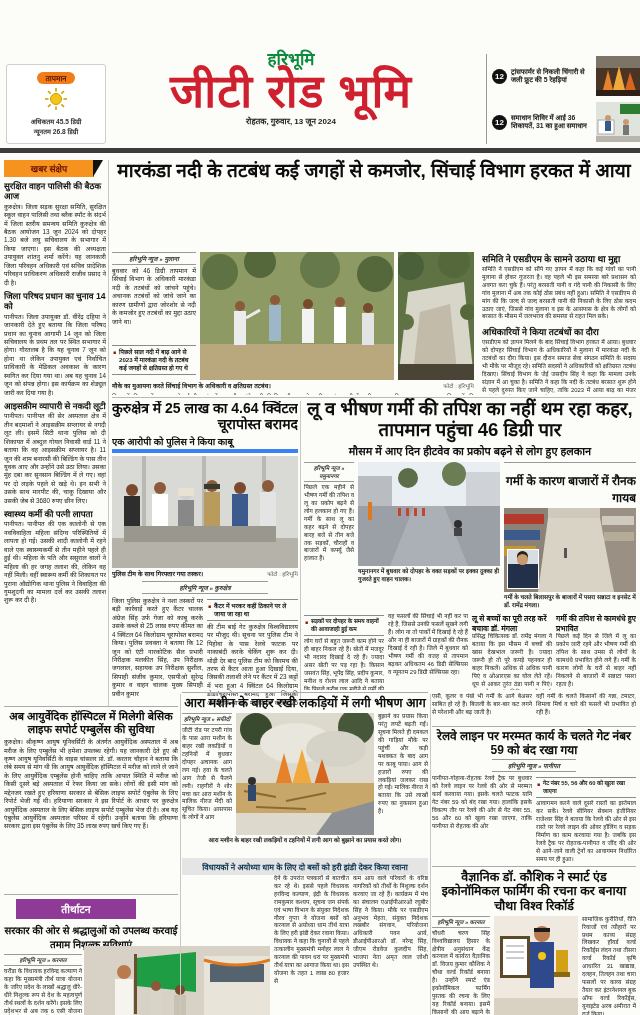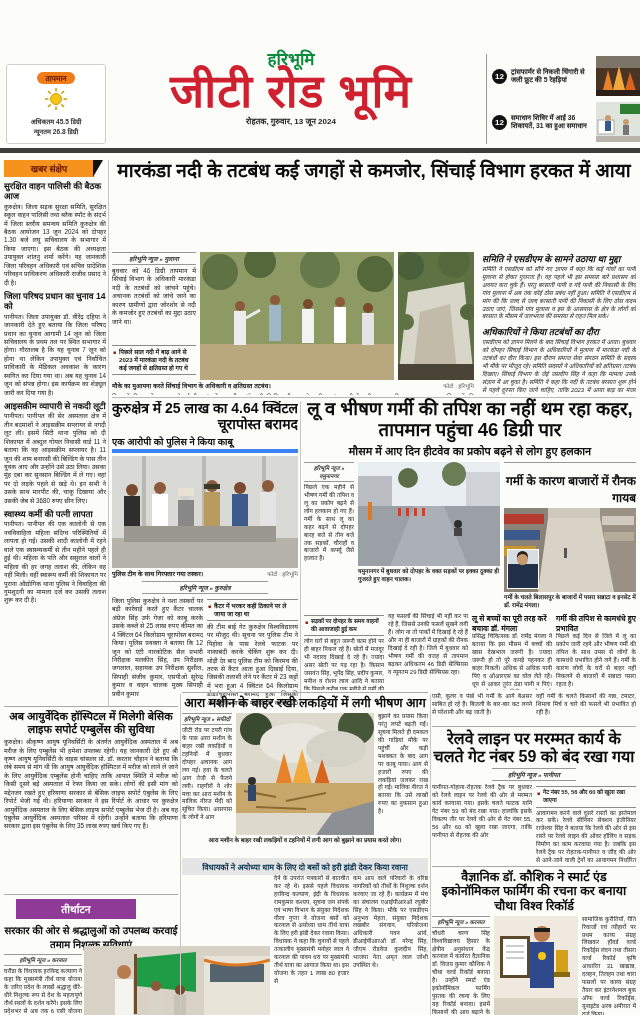--- a/index.html
+++ b/index.html
@@ -186,21 +186,21 @@
         <div class="cap" style="flex:1;">मौके का मुआयना करते सिंचाई विभाग के अधिकारी व क्षतिग्रस्त तटबंध।</div>
         <div class="credit">फोटो : हरिभूमि</div>
       </div>
       <div class="cols" style="margin-top:3px;height:52px;">
         <div class="col bt">किसानों की फसलें जलमग्न हो गई थी। ऐसे हालात पुनः पैदा न हों, इस को लेकर समाज सेवा संगठन समिति मुलाना के सदस्यों ने मारकंडा नदी के साथ लगते तटबंधों की सुरक्षा व</div>
         <div class="col bt">गांव में बरसाती व गंदे पानी की निकासी का उचित प्रबंध करने को एसडीएम को एक ज्ञापन सौंपा। उसमें कहा गया कि बीते साल 2023 में बरसात अधिक मात्रा में होने के कारण मुलाना से होकर</div>
         <div class="col bt">गुजरने वाली मारकंडा नदी में भारी जल स्तर आया। कई जगहों पर मारकंडा नदी के तटबंध टूटने के कारण पानी मुलाना समेत आसपास के गांवों में घुस गया था। इससे कई गांव में जान व माल का</div>
         <div class="col bt">काफी नुकसान हुआ था। किसानों की फसलें जलमग्न हो गई थीं तथा कई मकानों को भी भारी नुकसान पहुंचा था।</div>
       </div>
     </div>
-    <div class="abs" style="right:0;top:46px;width:154px;height:190px;overflow:hidden;font-style:italic;">
+    <div class="abs" style="right:0;top:46px;width:154px;height:190px;overflow:hidden;">
       <div class="subhd" style="font-size:9px;">समिति ने एसडीएम के सामने उठाया था मुद्दा</div>
       <div class="bt" style="font-size:5.9px;margin-top:1px;">समिति ने एसडीएम को सौंपे गए ज्ञापन में कहा कि कई गांवों का पानी मुलाना से होकर गुजरता है। वह पहले भी इस समस्या बारे प्रशासन को अवगत करा चुके हैं। परंतु बरसाती पानी व गंदे पानी की निकासी के लिए गांव मुलाना में अब तक कोई ठोस प्रबंध नहीं हुआ। समिति ने एसडीएम से मांग की कि जल्द से जल्द बरसाती पानी की निकासी के लिए ठोस कदम उठाए जाएं, जिससे गांव मुलाना व इस के आसपास के क्षेत्र के लोगों को बरसात के मौसम में जलभराव की समस्या से राहत मिल सके।</div>
       <div class="subhd" style="font-size:9px;margin-top:4px;">अधिकारियों ने किया तटबंधों का दौरा</div>
       <div class="bt" style="font-size:5.9px;margin-top:1px;">एसडीएम को ज्ञापन मिलने के बाद सिंचाई विभाग हरकत में आया। बुधवार को दोपहर सिंचाई विभाग के अधिकारियों ने मुलाना में मारकंडा नदी के तटबंधों का दौरा किया। इस दौरान समाज सेवा संगठन समिति के सदस्य भी मौके पर मौजूद रहे। समिति सदस्यों ने अधिकारियों को क्षतिग्रस्त तटबंध दिखाए। सिंचाई विभाग के जेई जसदीप सिंह ने कहा कि मामला उनके संज्ञान में आ चुका है। समिति ने कहा कि नदी के तटबंध बरसात शुरू होने से पहले दुरुस्त किए जाने चाहिए, ताकि 2023 में आया बाढ़ का मंजर ग्रामीणों को दोबारा न देखना पड़े।</div>
     </div>
   </article>
   <div class="abs hr" style="left:112px;top:349px;width:524px;"></div>
 
   <article class="abs" style="left:112px;top:353px;width:186px;height:305px;overflow:hidden;">
     <h2 class="hl" style="font-size:14px;margin:0 0 2px;text-align:right;">कुरुक्षेत्र में 25 लाख का 4.64 क्विंटल चूरापोस्त बरामद</h2>
@@ -354,21 +354,21 @@
             <circle cx="16" cy="68" r="4" fill="#2e2e2e"></circle>
             <rect x="12" y="72" width="8" height="16" fill="#30486c"></rect>
           </svg>
       </div>
       <div class="col bt" style="font-size:5.9px;">बुझाने का प्रयास किया परंतु लपटें बढ़ती गईं। सूचना मिलते ही दमकल की गाड़ियां मौके पर पहुंचीं और कड़ी मशक्कत के बाद आग पर काबू पाया। आग से हजारों रुपए की लकड़ियां जलकर राख हो गईं। मालिक नीरज ने बताया कि उसे लाखों रुपए का नुकसान हुआ है।</div>
     </div>
     <div class="cap" style="font-size:6px;text-align:center;margin-top:2px;">आरा मशीन के बाहर रखी लकड़ियों व टहनियों में लगी आग को बुझाने का प्रयास करते लोग।</div>
   </article>
 
   <article class="abs" style="left:432px;top:678px;width:204px;height:136px;border-top:1px solid #aaa;overflow:hidden;">
-    <h3 class="hl" style="font-size:16px;margin:3px 0 2px;">रेलवे लाइन पर मरम्मत कार्य के चलते गेट नंबर 59 को बंद रखा गया</h3>
+    <h3 class="hl" style="font-size:12px;margin:3px 0 2px;">रेलवे लाइन पर मरम्मत कार्य के चलते गेट नंबर 59 को बंद रखा गया</h3>
     <div class="byline" style="margin:0 60px;">हरिभूमि न्यूज » पानीपत</div>
     <div class="cols" style="margin-top:3px;height:96px;">
       <div class="col bt" style="font-size:5.9px;">पानीपत-गोहाना-रोहतक रेलवे ट्रैक पर बुधवार को रेलवे लाइन पर रेलवे की ओर से मरम्मत कार्य करवाया गया। इसके चलते फाटक यानि गेट नंबर 59 को बंद रखा गया। हालांकि इसके विकल्प तौर पर रेलवे की ओर से गेट नंबर 55, 56 और 60 को खुला रखा जाएगा, ताकि पानीपत से रोहतक की ओर</div>
       <div class="col">
         <div class="fb" style="font-size:5.8px;">
             <span>गेट नंबर 55, 56 और 60 को खुला रखा जाएगा</span>
           </div>
         <div class="bt" style="font-size:5.9px;">आवागमन करने वाले दूसरे रास्तों का इस्तेमाल कर सकें। रेलवे सीनियर सेक्शन इंजीनियर राजेश्वर सिंह ने बताया कि रेलवे की ओर से इस रास्ते पर रेलवे लाइन की ओवर हॉलिंग व सड़क निर्माण का काम करवाया गया है। जबकि इस रेलवे ट्रैक पर रोहतक-पानीपत व जींद की ओर से आने-जाने वाली ट्रेनों का आवागमन निर्धारित समय पर ही हुआ।</div>
       </div>
     </div>

